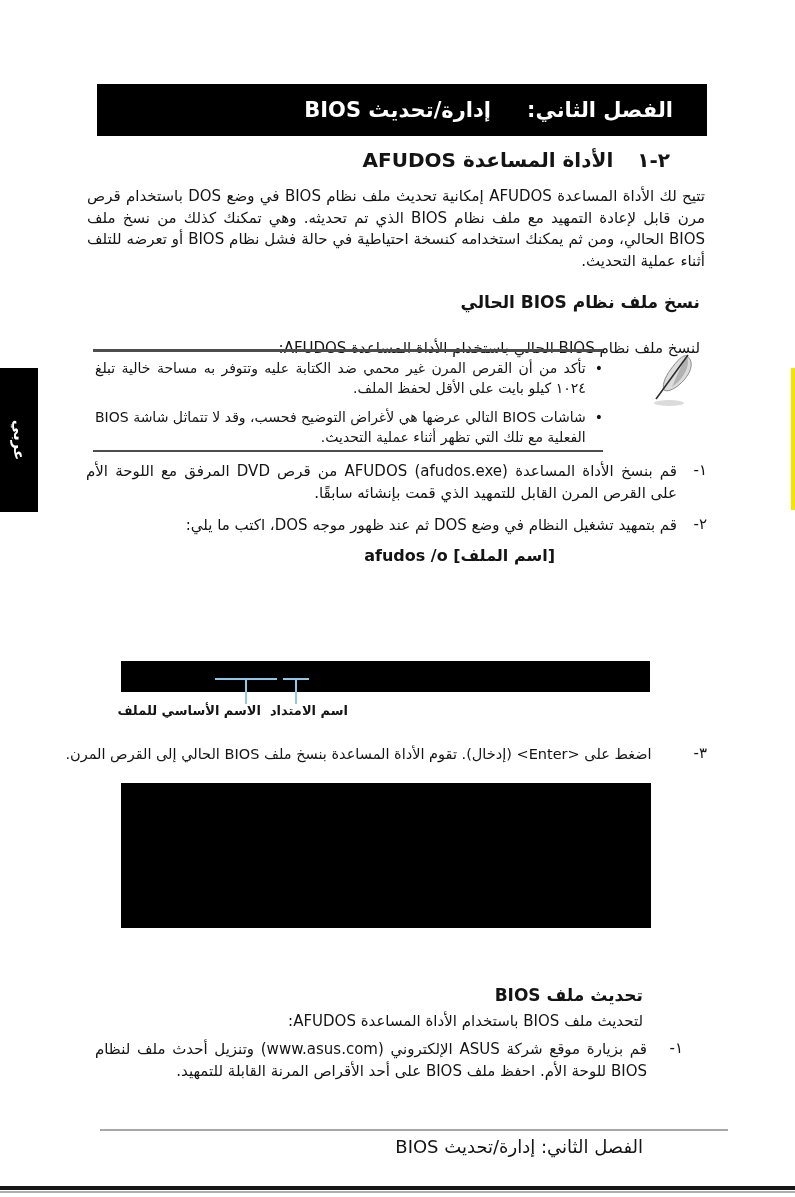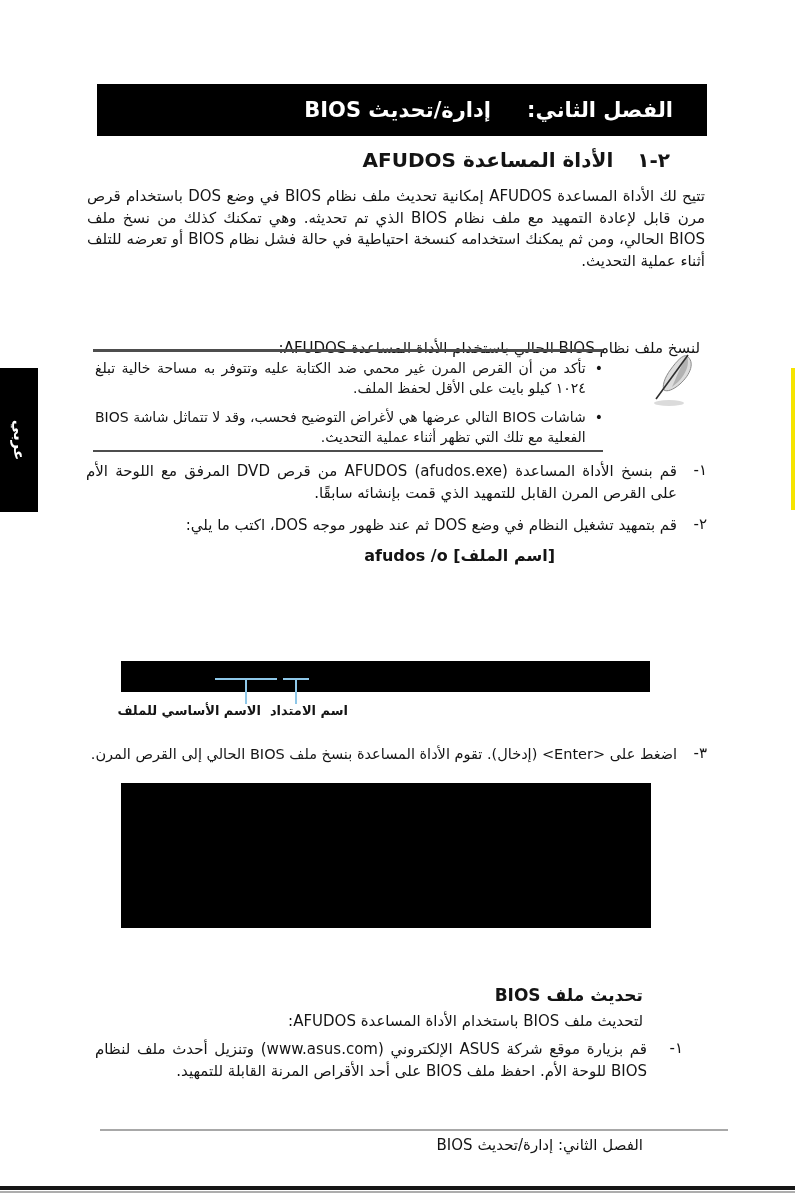--- a/index.html
+++ b/index.html
@@ -55,31 +55,31 @@
   .callout { background:#8ec7e8; }
   .co-h1 { top:678px; left:215px; width:62px; height:2px; }
   .co-v1 { top:678px; left:245px; width:2px; height:26px; }
   .co-h2 { top:678px; left:283px; width:26px; height:2px; }
   .co-v2 { top:678px; left:295px; width:2px; height:26px; }
   .callout-label { top:703px; font-size:13px; font-weight:bold; text-align:center; white-space:nowrap; }
   .cl-basename { left:168px; width:93px; }
   .cl-extension { left:278px; width:70px; }
 
   .step3 { top:744px; right:88px; left:40px; }
-  .step3 .step-text { white-space:nowrap; font-size:14.5px; text-align:right; }
+  .step3 .step-text { white-space:nowrap; font-size:14.5px; text-align:center; }
 
   .after-text { top:962px; right:152px; font-size:15px; white-space:nowrap; }
   .sub2-title { top:985px; right:152px; }
   .sub2-intro { top:1012px; right:152px; font-size:15px; white-space:nowrap; }
   .steps2 { top:1039px; right:112px; left:95px; }
   .steps2 .step-num { width:36px; }
 
   
   .footer-rule { top:1129px; left:100px; width:628px; height:2px; background:#a8a8a8; }
-  .footer-text { top:1136px; right:152px; font-size:15px; white-space:nowrap; }
+  .footer-text { top:1136px; right:152px; font-size:18px; white-space:nowrap; }
 
   
   .side-tab { top:368px; left:0; width:38px; height:144px; background:#000; }
   .side-tab-label {
     position:absolute; top:50%; left:50%;
     transform:translate(-50%,-50%) rotate(90deg);
     color:#fff; font-weight:bold; font-size:15px; letter-spacing:1px; white-space:nowrap;
   }
   .yellow-line { top:368px; left:791px; width:4px; height:142px; background:#f6e400; }
 
@@ -97,20 +97,21 @@
     <span>إدارة/تحديث BIOS</span>
   </div>
 
   <div class="abs section-heading">
     <span>٢-١</span>
     <span>الأداة المساعدة AFUDOS</span>
   </div>
 
   <p class="abs para para1">تتيح لك الأداة المساعدة AFUDOS إمكانية تحديث ملف نظام BIOS في وضع DOS باستخدام قرص مرن قابل لإعادة التمهيد مع ملف نظام BIOS الذي تم تحديثه. وهي تمكنك كذلك من نسخ ملف BIOS الحالي، ومن ثم يمكنك استخدامه كنسخة احتياطية في حالة فشل نظام BIOS أو تعرضه للتلف أثناء عملية التحديث.</p>
 
+  <h3 class="abs subtitle sub1-title">نسخ ملف نظام BIOS الحالي</h3>
   <p class="abs sub1-intro">لنسخ ملف نظام BIOS الحالي باستخدام الأداة المساعدة AFUDOS:</p>
 
   <div class="abs note-rule rule-top"></div>
   <div class="abs note-body">
     <div class="bullet-row">
       <span class="bullet-glyph">•</span>
       <span class="bullet-text">تأكد من أن القرص المرن غير محمي ضد الكتابة عليه وتتوفر به مساحة خالية تبلغ ١٠٢٤ كيلو بايت على الأقل لحفظ الملف.</span>
     </div>
     <div class="bullet-row">
       <span class="bullet-glyph">•</span>

